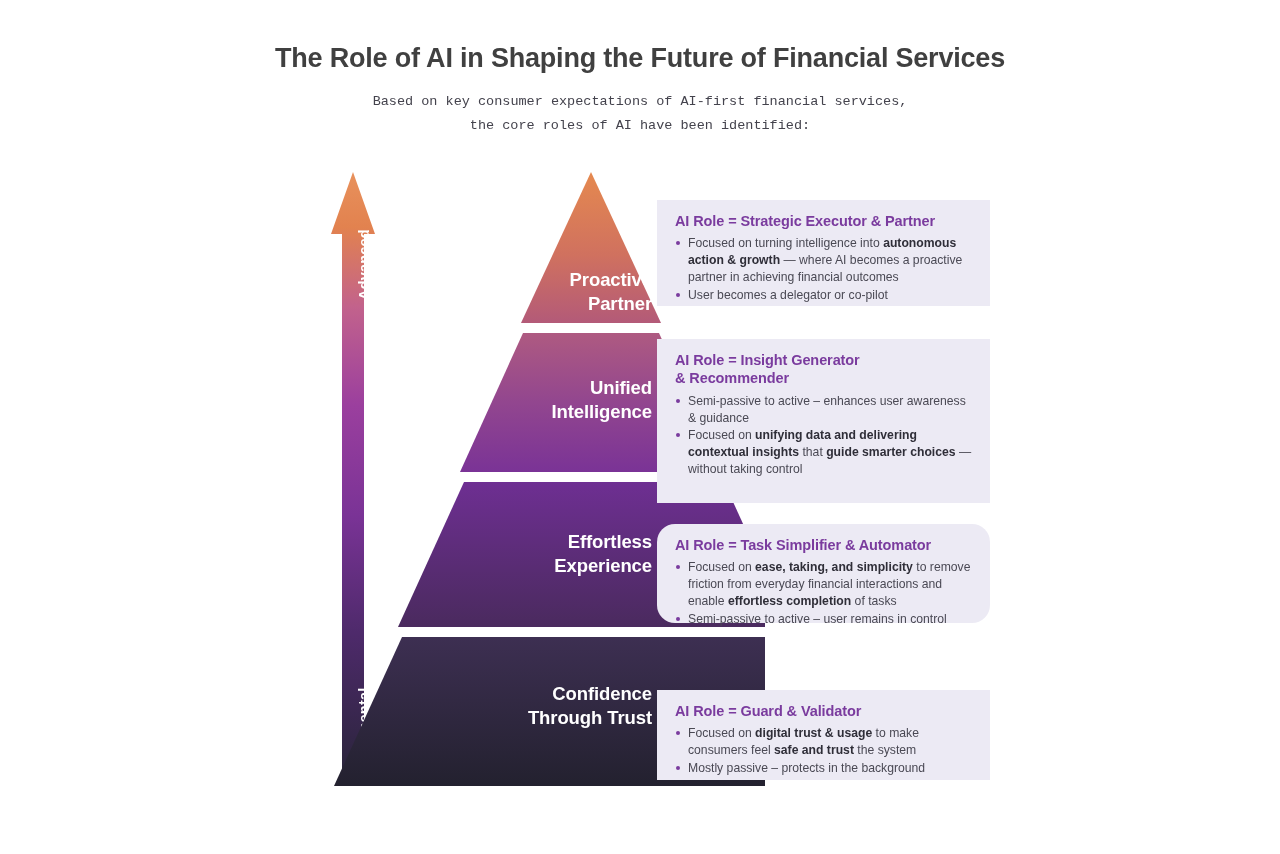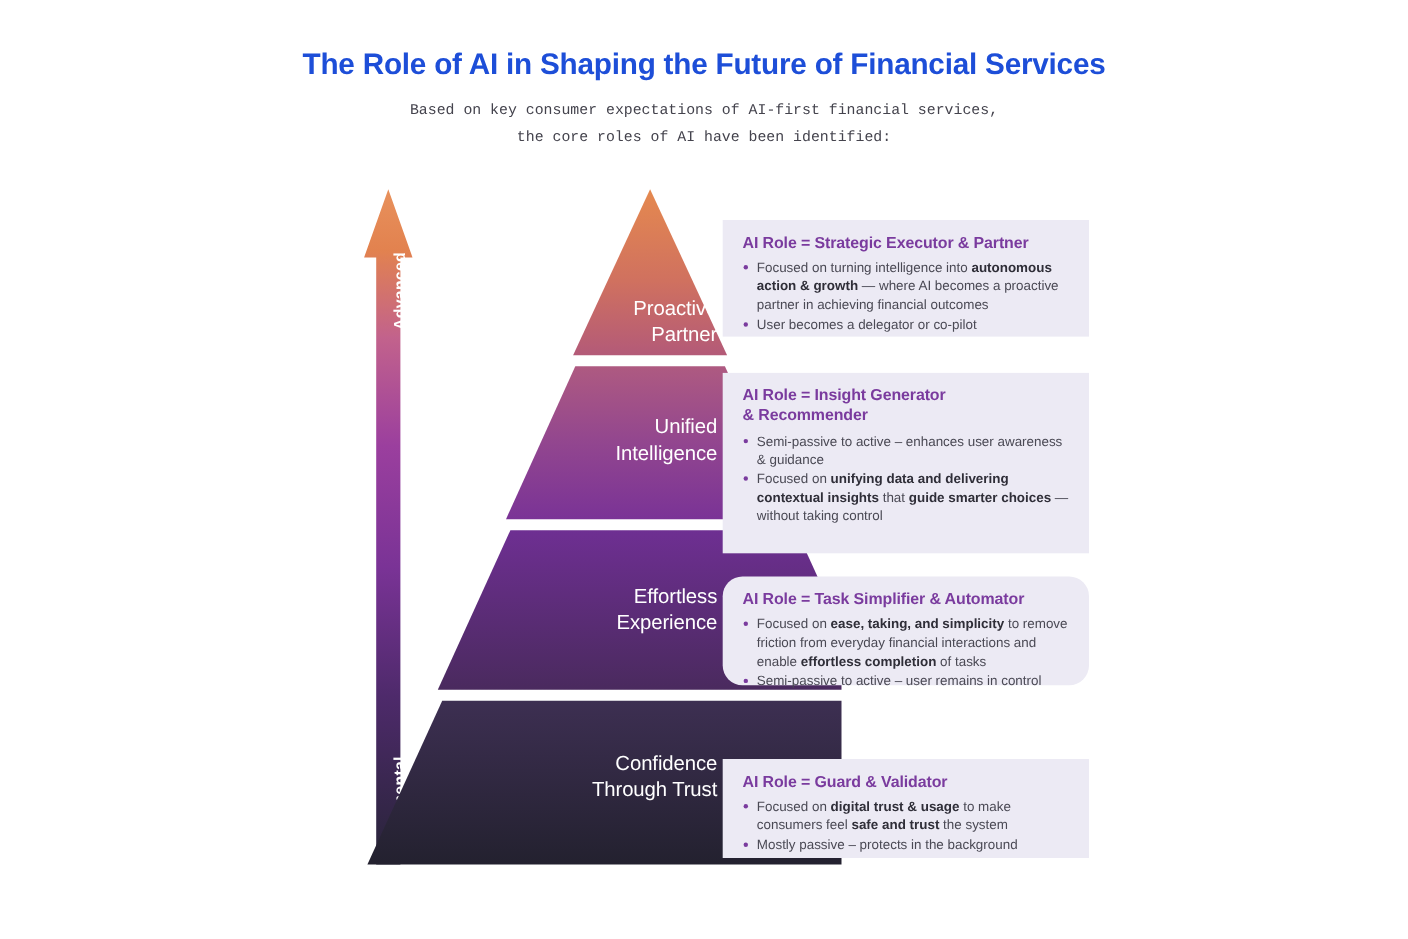--- a/index.html
+++ b/index.html
@@ -29,21 +29,21 @@
     position: absolute;
     left: 0;
     top: 42px;
     width: 1280px;
     text-align: center;
   }
   .title {
     font-size: 27px;
     font-weight: 700;
     letter-spacing: -0.2px;
-    color: #1d4ed8;
+    color: #404040;
     margin: 0;
     line-height: 1.2;
   }
   .subtitle {
     margin: 0;
     font-size: 13.5px;
     color: #44434d;
     line-height: 1.72;
     font-weight: 400;
   }
@@ -87,21 +87,21 @@
     top: 165px;
     width: 480px;
     height: 625px;
   }
   .pyramid svg { display: block; }
 
   
   .tier-label {
     position: absolute;
     color: #ffffff;
-    font-weight: 400;
+    font-weight: 700;
     font-size: 18.5px;
     line-height: 1.28;
     text-align: right;
     white-space: pre-line;
     letter-spacing: -0.1px;
   }
   .tier-label-1 { left: 420px; top: 268px; width: 232px; }
   .tier-label-2 { left: 420px; top: 376px; width: 232px; }
   .tier-label-3 { left: 420px; top: 530px; width: 232px; }
   .tier-label-4 { left: 420px; top: 682px; width: 232px; }

